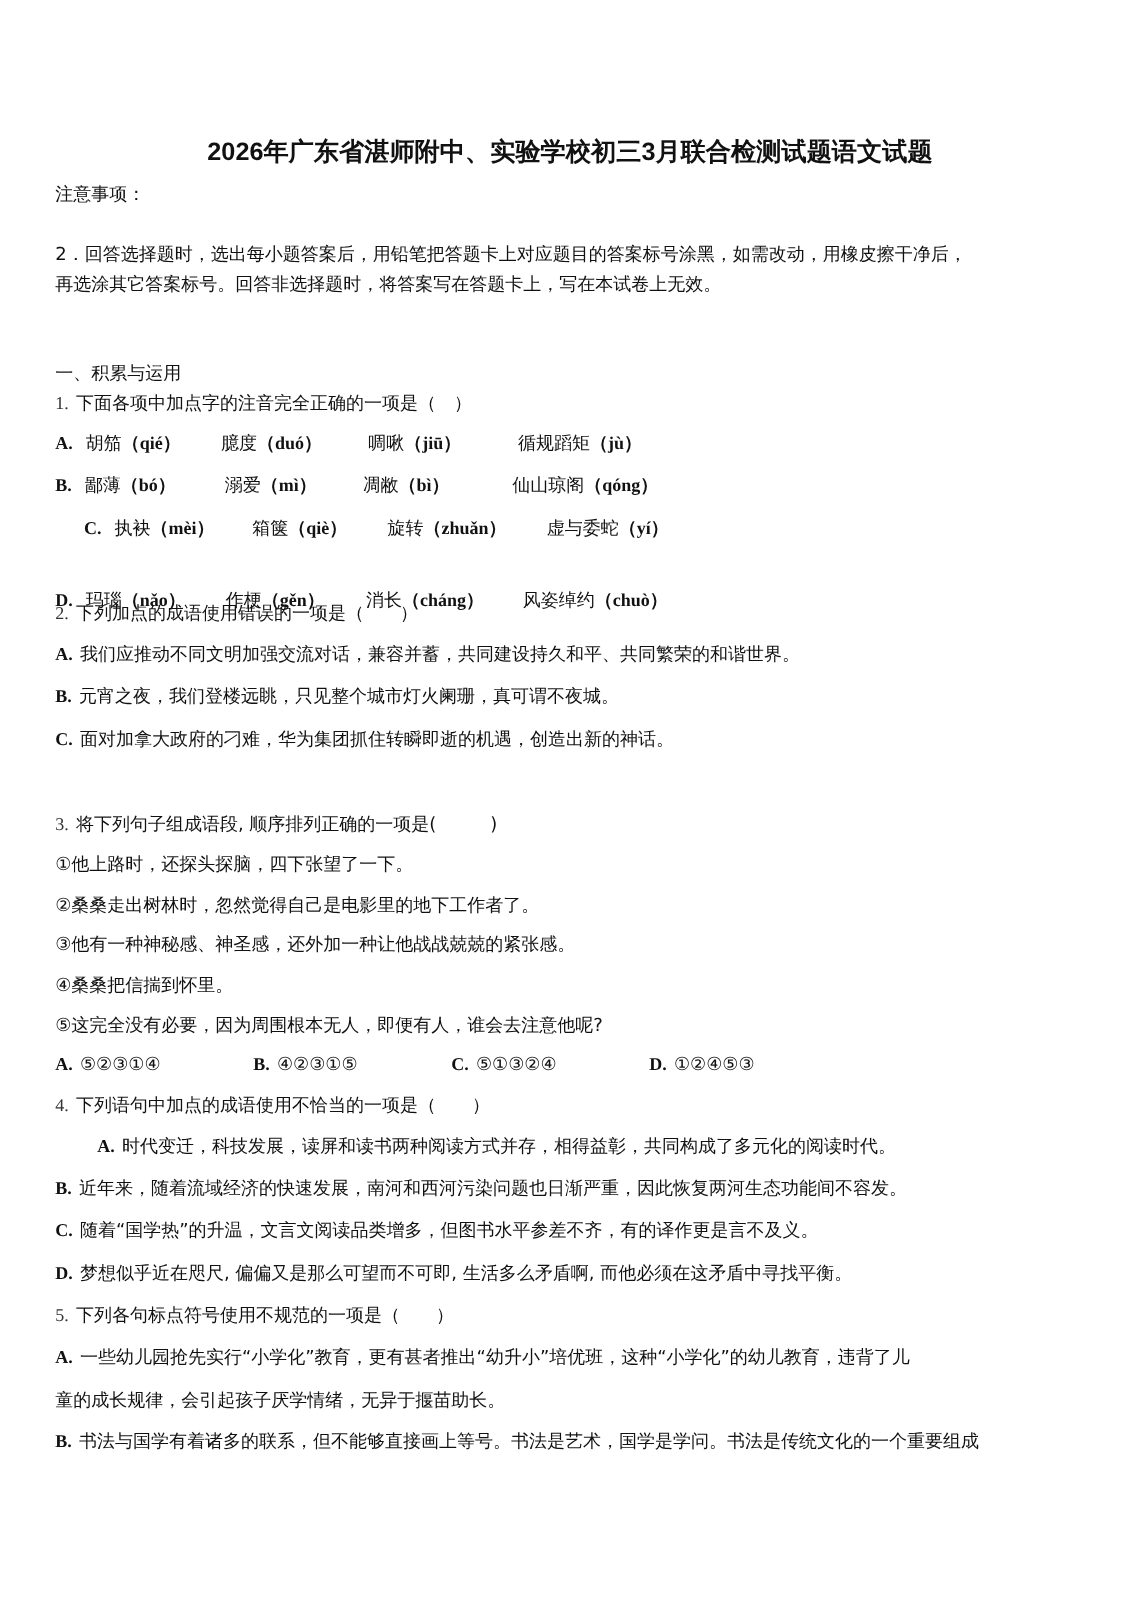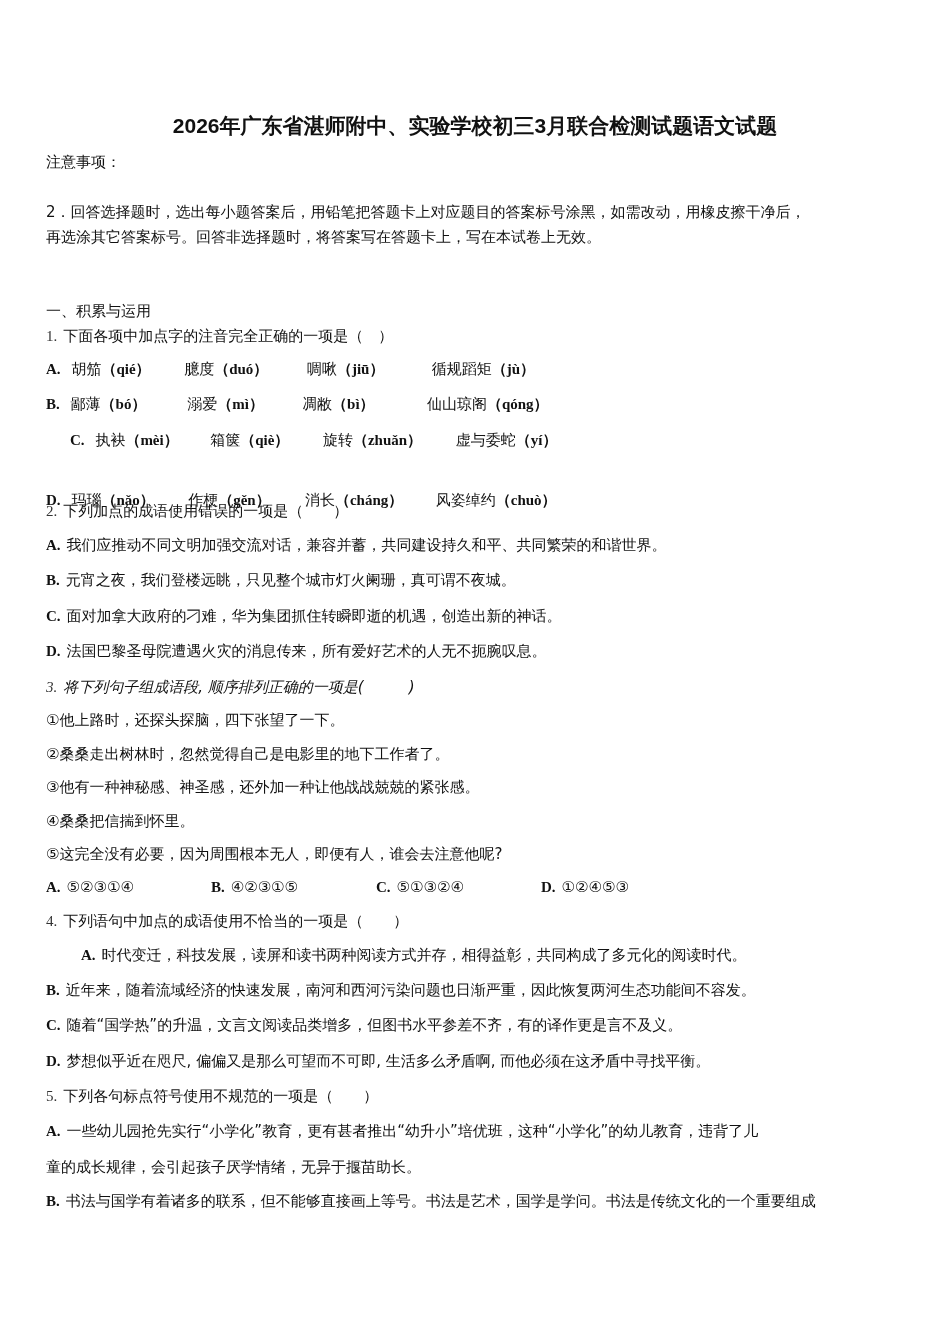--- a/index.html
+++ b/index.html
@@ -60,23 +60,22 @@
     <span class="word" style="width:126px"><span>消长</span><span class="py">（cháng）</span></span>
     <span class="word"><span>风姿绰约</span><span class="py">（chuò）</span></span>
   </div>
 
   <div class="line" style="top:501px;">
     <span class="qnum">2.</span><span>下列加点的成语使用错误的一项是（　　）</span>
   </div>
   <div class="line" style="top:535px;"><span class="opt-label">A.</span><span>我们应推动不同文明加强交流对话，兼容并蓄，共同建设持久和平、共同繁荣的和谐世界。</span></div>
   <div class="line" style="top:570px;"><span class="opt-label">B.</span><span>元宵之夜，我们登楼远眺，只见整个城市灯火阑珊，真可谓不夜城。</span></div>
   <div class="line" style="top:606px;"><span class="opt-label">C.</span><span>面对加拿大政府的刁难，华为集团抓住转瞬即逝的机遇，创造出新的神话。</span></div>
-  <div class="line" style="top:641px;"><span class="opt-label">D.</span><span>法国巴黎圣母院遭遇火灾的消息传来，所有爱好艺术的人无不扼腕叹息。</span></div>
 
-  <div class="line" style="top:677px;font-style:italic;">
+  <div class="line" style="top:677px;">
     <span class="qnum">3.</span><span>将下列句子组成语段, 顺序排列正确的一项是(　　　)</span>
   </div>
   <div class="line" style="top:710px;">①他上路时，还探头探脑，四下张望了一下。</div>
   <div class="line" style="top:744px;">②桑桑走出树林时，忽然觉得自己是电影里的地下工作者了。</div>
   <div class="line" style="top:777px;">③他有一种神秘感、神圣感，还外加一种让他战战兢兢的紧张感。</div>
   <div class="line" style="top:811px;">④桑桑把信揣到怀里。</div>
   <div class="line" style="top:844px;">⑤这完全没有必要，因为周围根本无人，即便有人，谁会去注意他呢?</div>
   <div class="line" style="top:877px;">
     <span class="order" style="width:165px"><span class="opt-label">A.</span><span>⑤②③①④</span></span><span class="order" style="width:165px"><span class="opt-label">B.</span><span>④②③①⑤</span></span><span class="order" style="width:165px"><span class="opt-label">C.</span><span>⑤①③②④</span></span><span class="order"><span class="opt-label">D.</span><span>①②④⑤③</span></span>
   </div>

